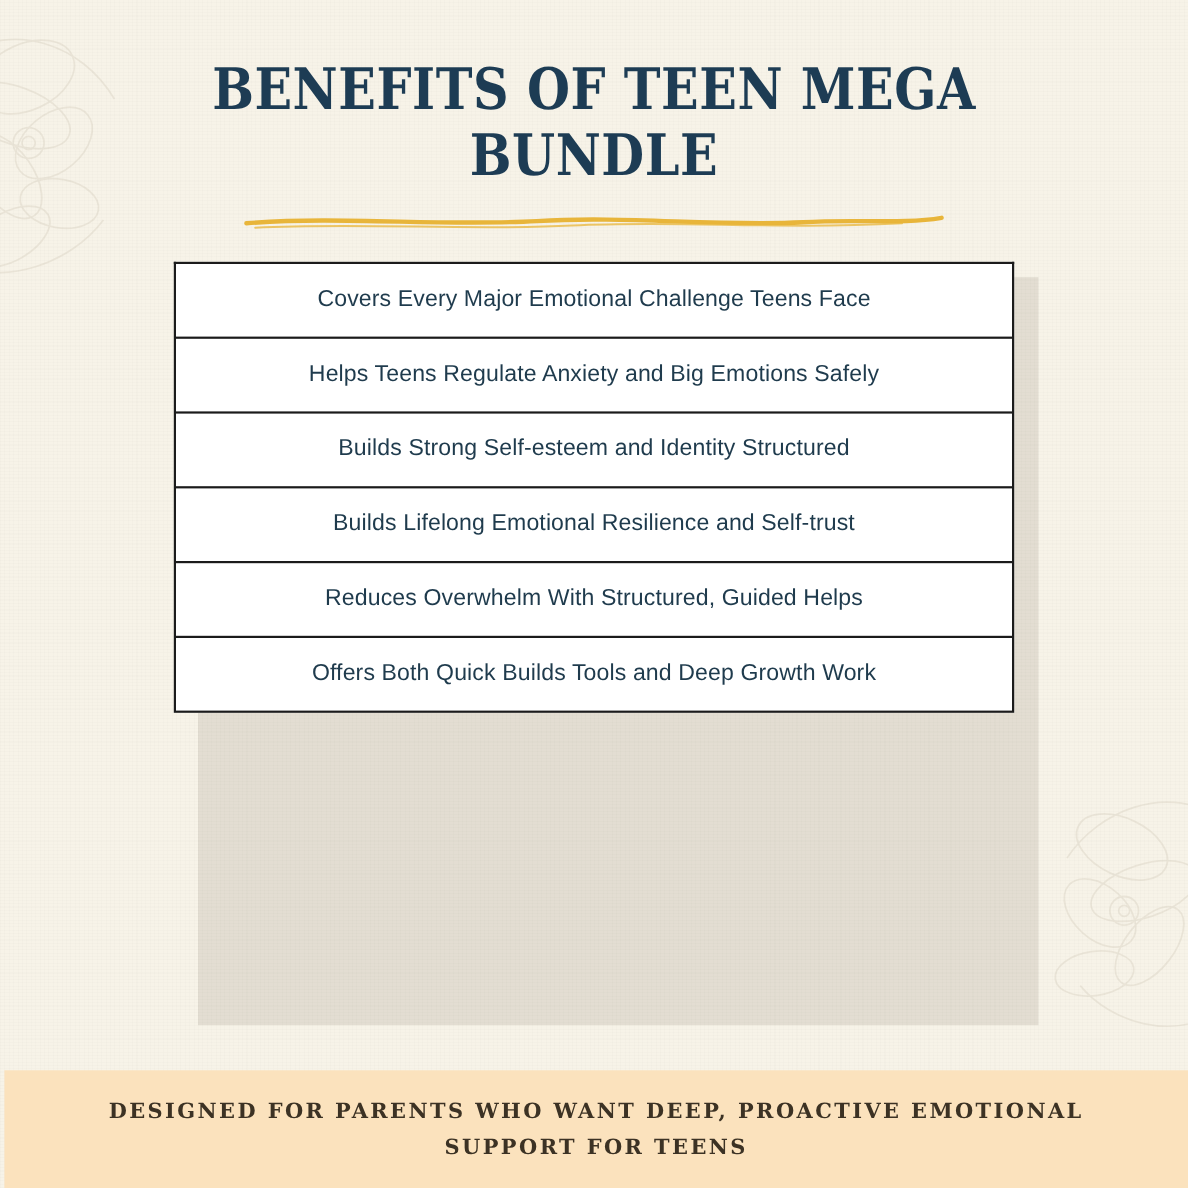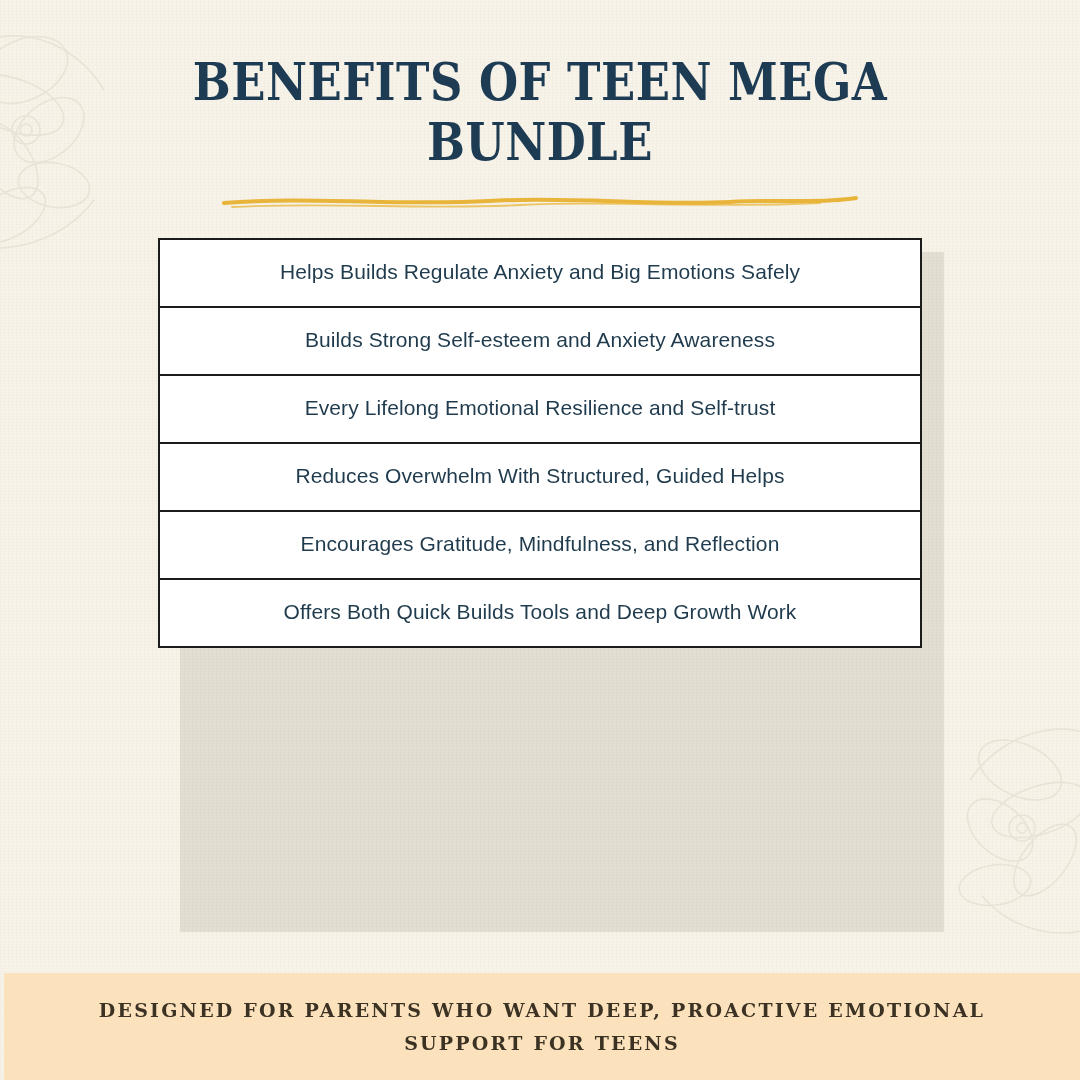--- a/index.html
+++ b/index.html
@@ -175,33 +175,33 @@
     <svg width="640" height="22" viewBox="0 0 640 22">
       <path d="M4 13 C 90 6, 180 16, 268 11 C 350 6, 430 16, 510 12 C 560 9, 600 14, 636 8" fill="none" stroke="#e8b53a" stroke-width="4" stroke-linecap="round"></path>
       <path d="M12 17 C 110 12, 210 20, 300 15 C 400 10, 480 19, 600 13" fill="none" stroke="#e8b53a" stroke-width="1.8" stroke-linecap="round" opacity="0.75"></path>
     </svg>
   </div>
 
   <div class="table-wrap">
     <div class="table-shadow"></div>
     <div class="table">
       <div class="row">
-        <span class="row-text">Helps Builds Regulate Anxiety and Big Emotions Safely</span>
-      </div>
-      <div class="row">
-        <span class="row-text">Builds Strong Self-esteem and Anxiety Awareness</span>
-      </div>
-      <div class="row">
-        <span class="row-text">Every Lifelong Emotional Resilience and Self-trust</span>
+        <span class="row-text">Covers Every Major Emotional Challenge Teens Face</span>
+      </div>
+      <div class="row">
+        <span class="row-text">Helps Teens Regulate Anxiety and Big Emotions Safely</span>
+      </div>
+      <div class="row">
+        <span class="row-text">Builds Strong Self-esteem and Identity Structured</span>
+      </div>
+      <div class="row">
+        <span class="row-text">Builds Lifelong Emotional Resilience and Self-trust</span>
       </div>
       <div class="row">
         <span class="row-text">Reduces Overwhelm With Structured, Guided Helps</span>
-      </div>
-      <div class="row">
-        <span class="row-text">Encourages Gratitude, Mindfulness, and Reflection</span>
       </div>
       <div class="row">
         <span class="row-text">Offers Both Quick Builds Tools and Deep Growth Work</span>
       </div>
     </div>
   </div>
 
 </div>
 
 <div class="footer">

